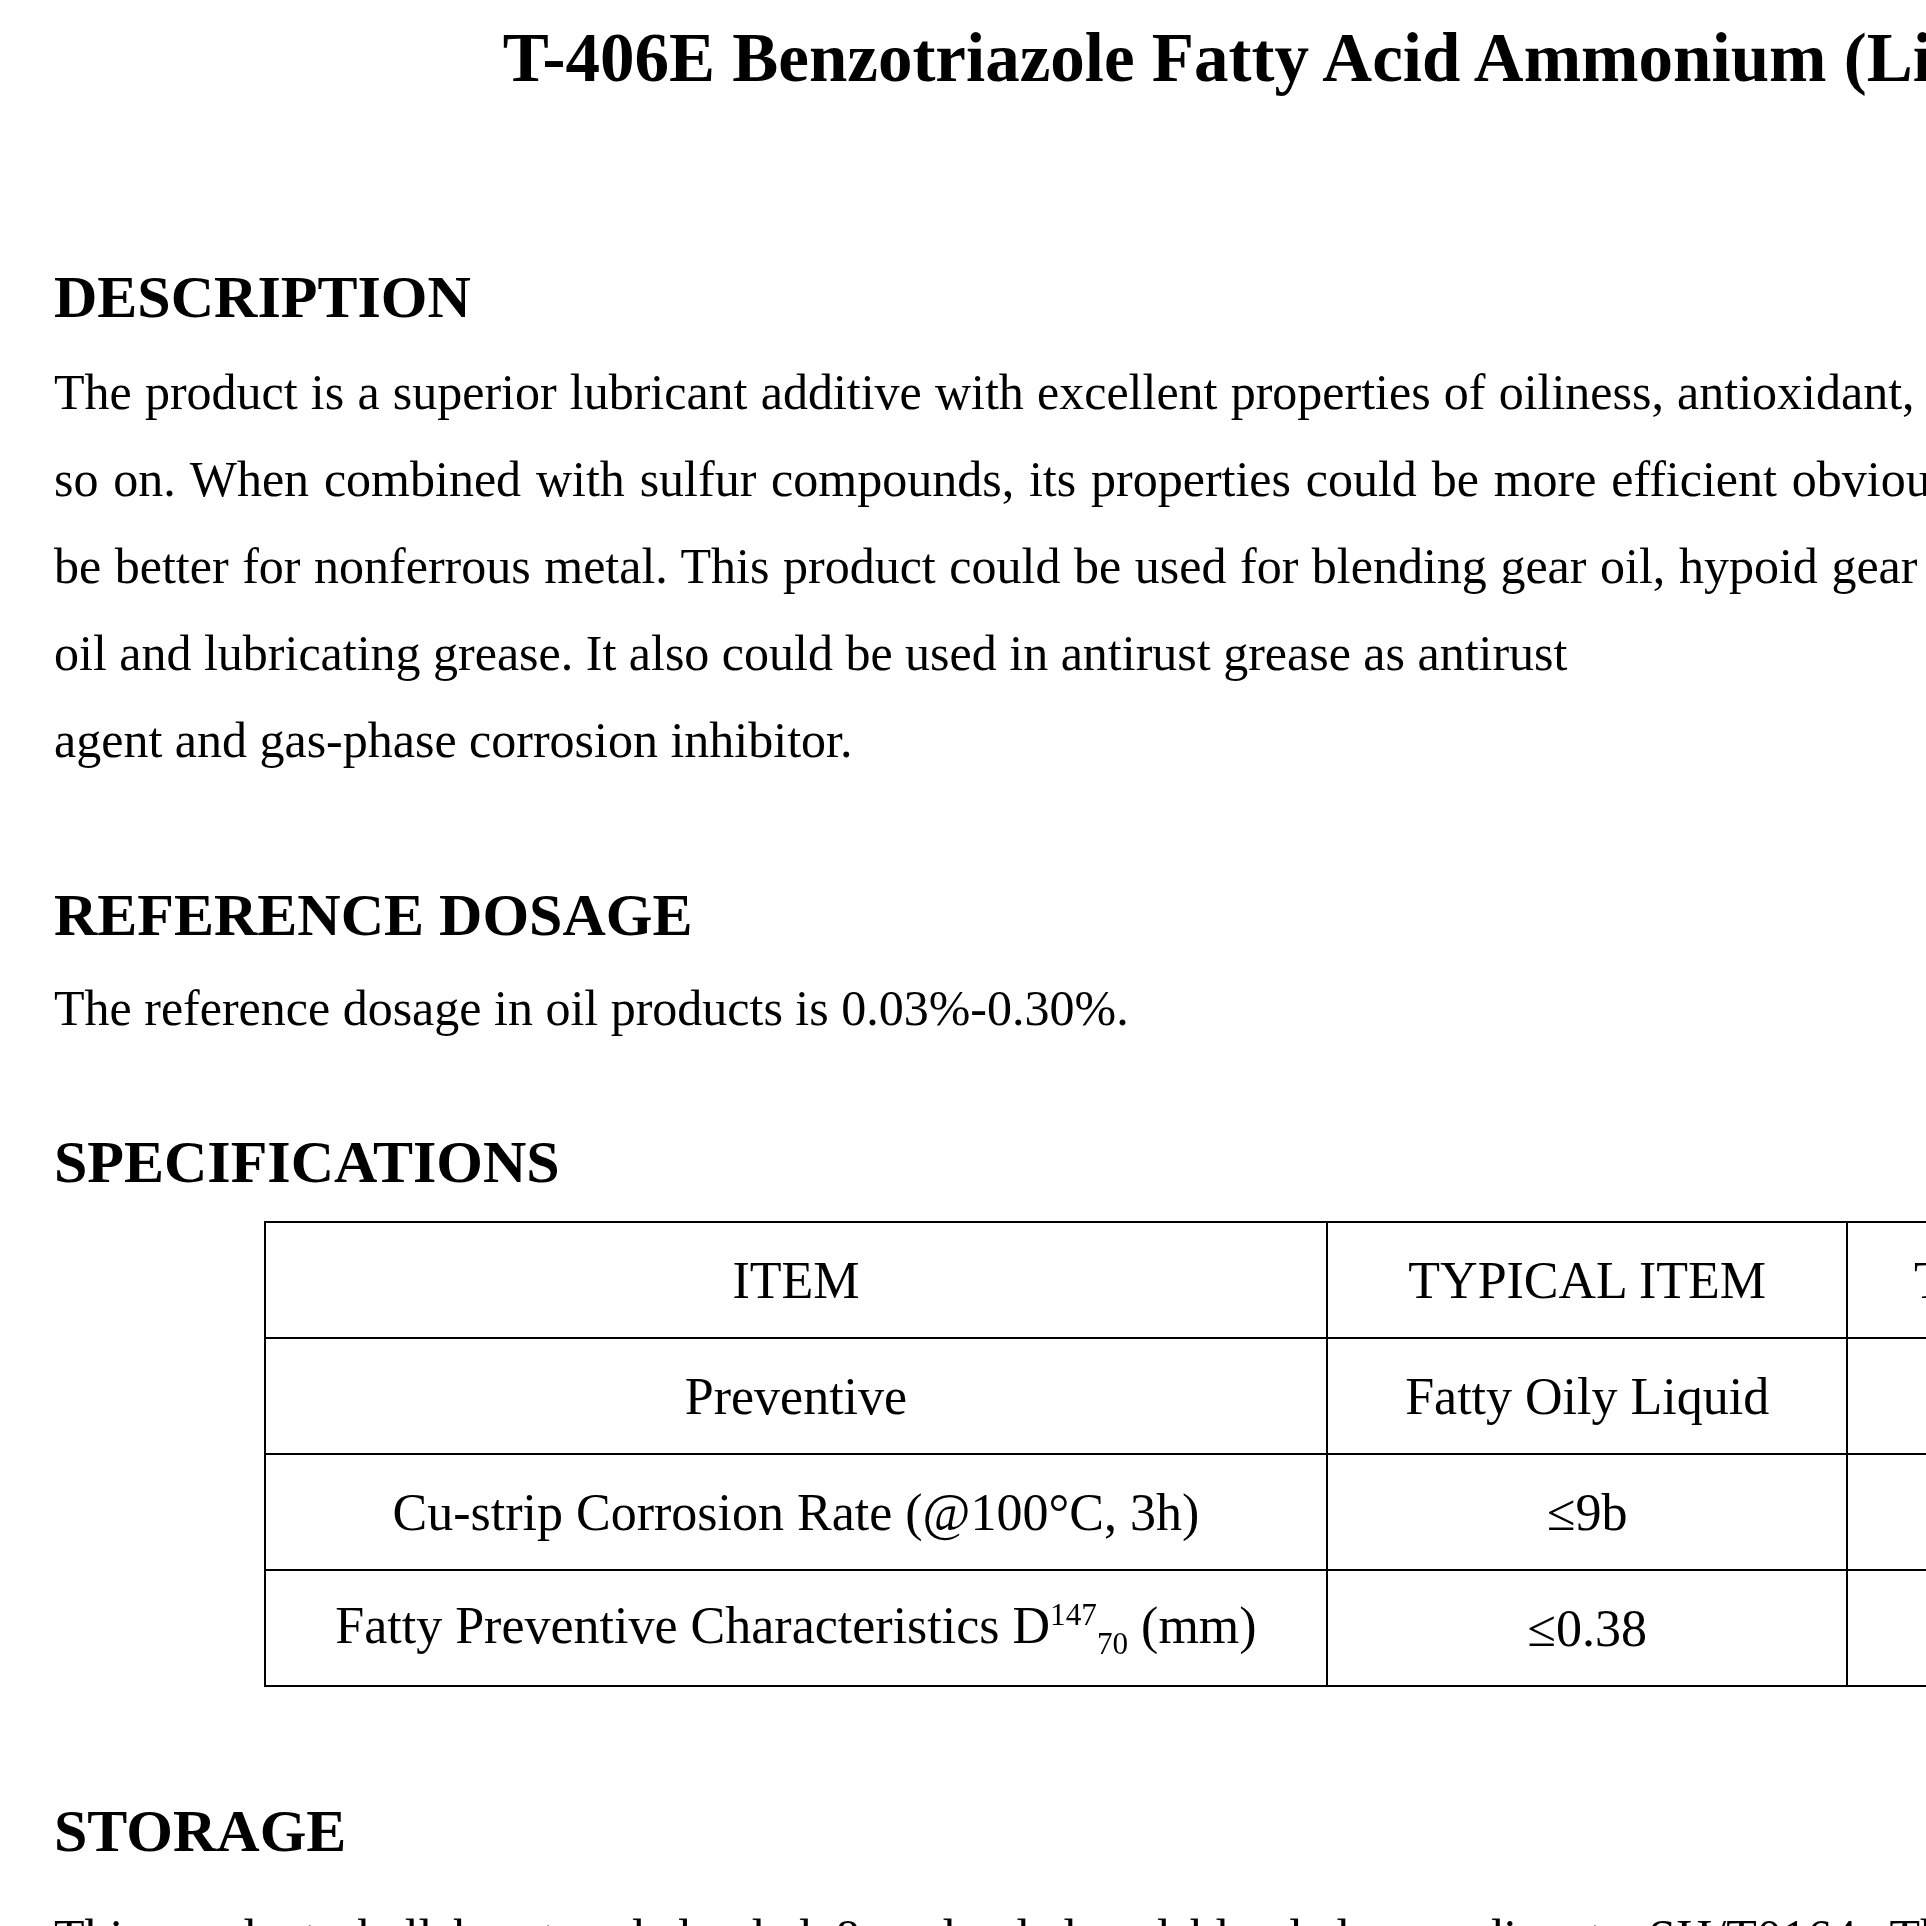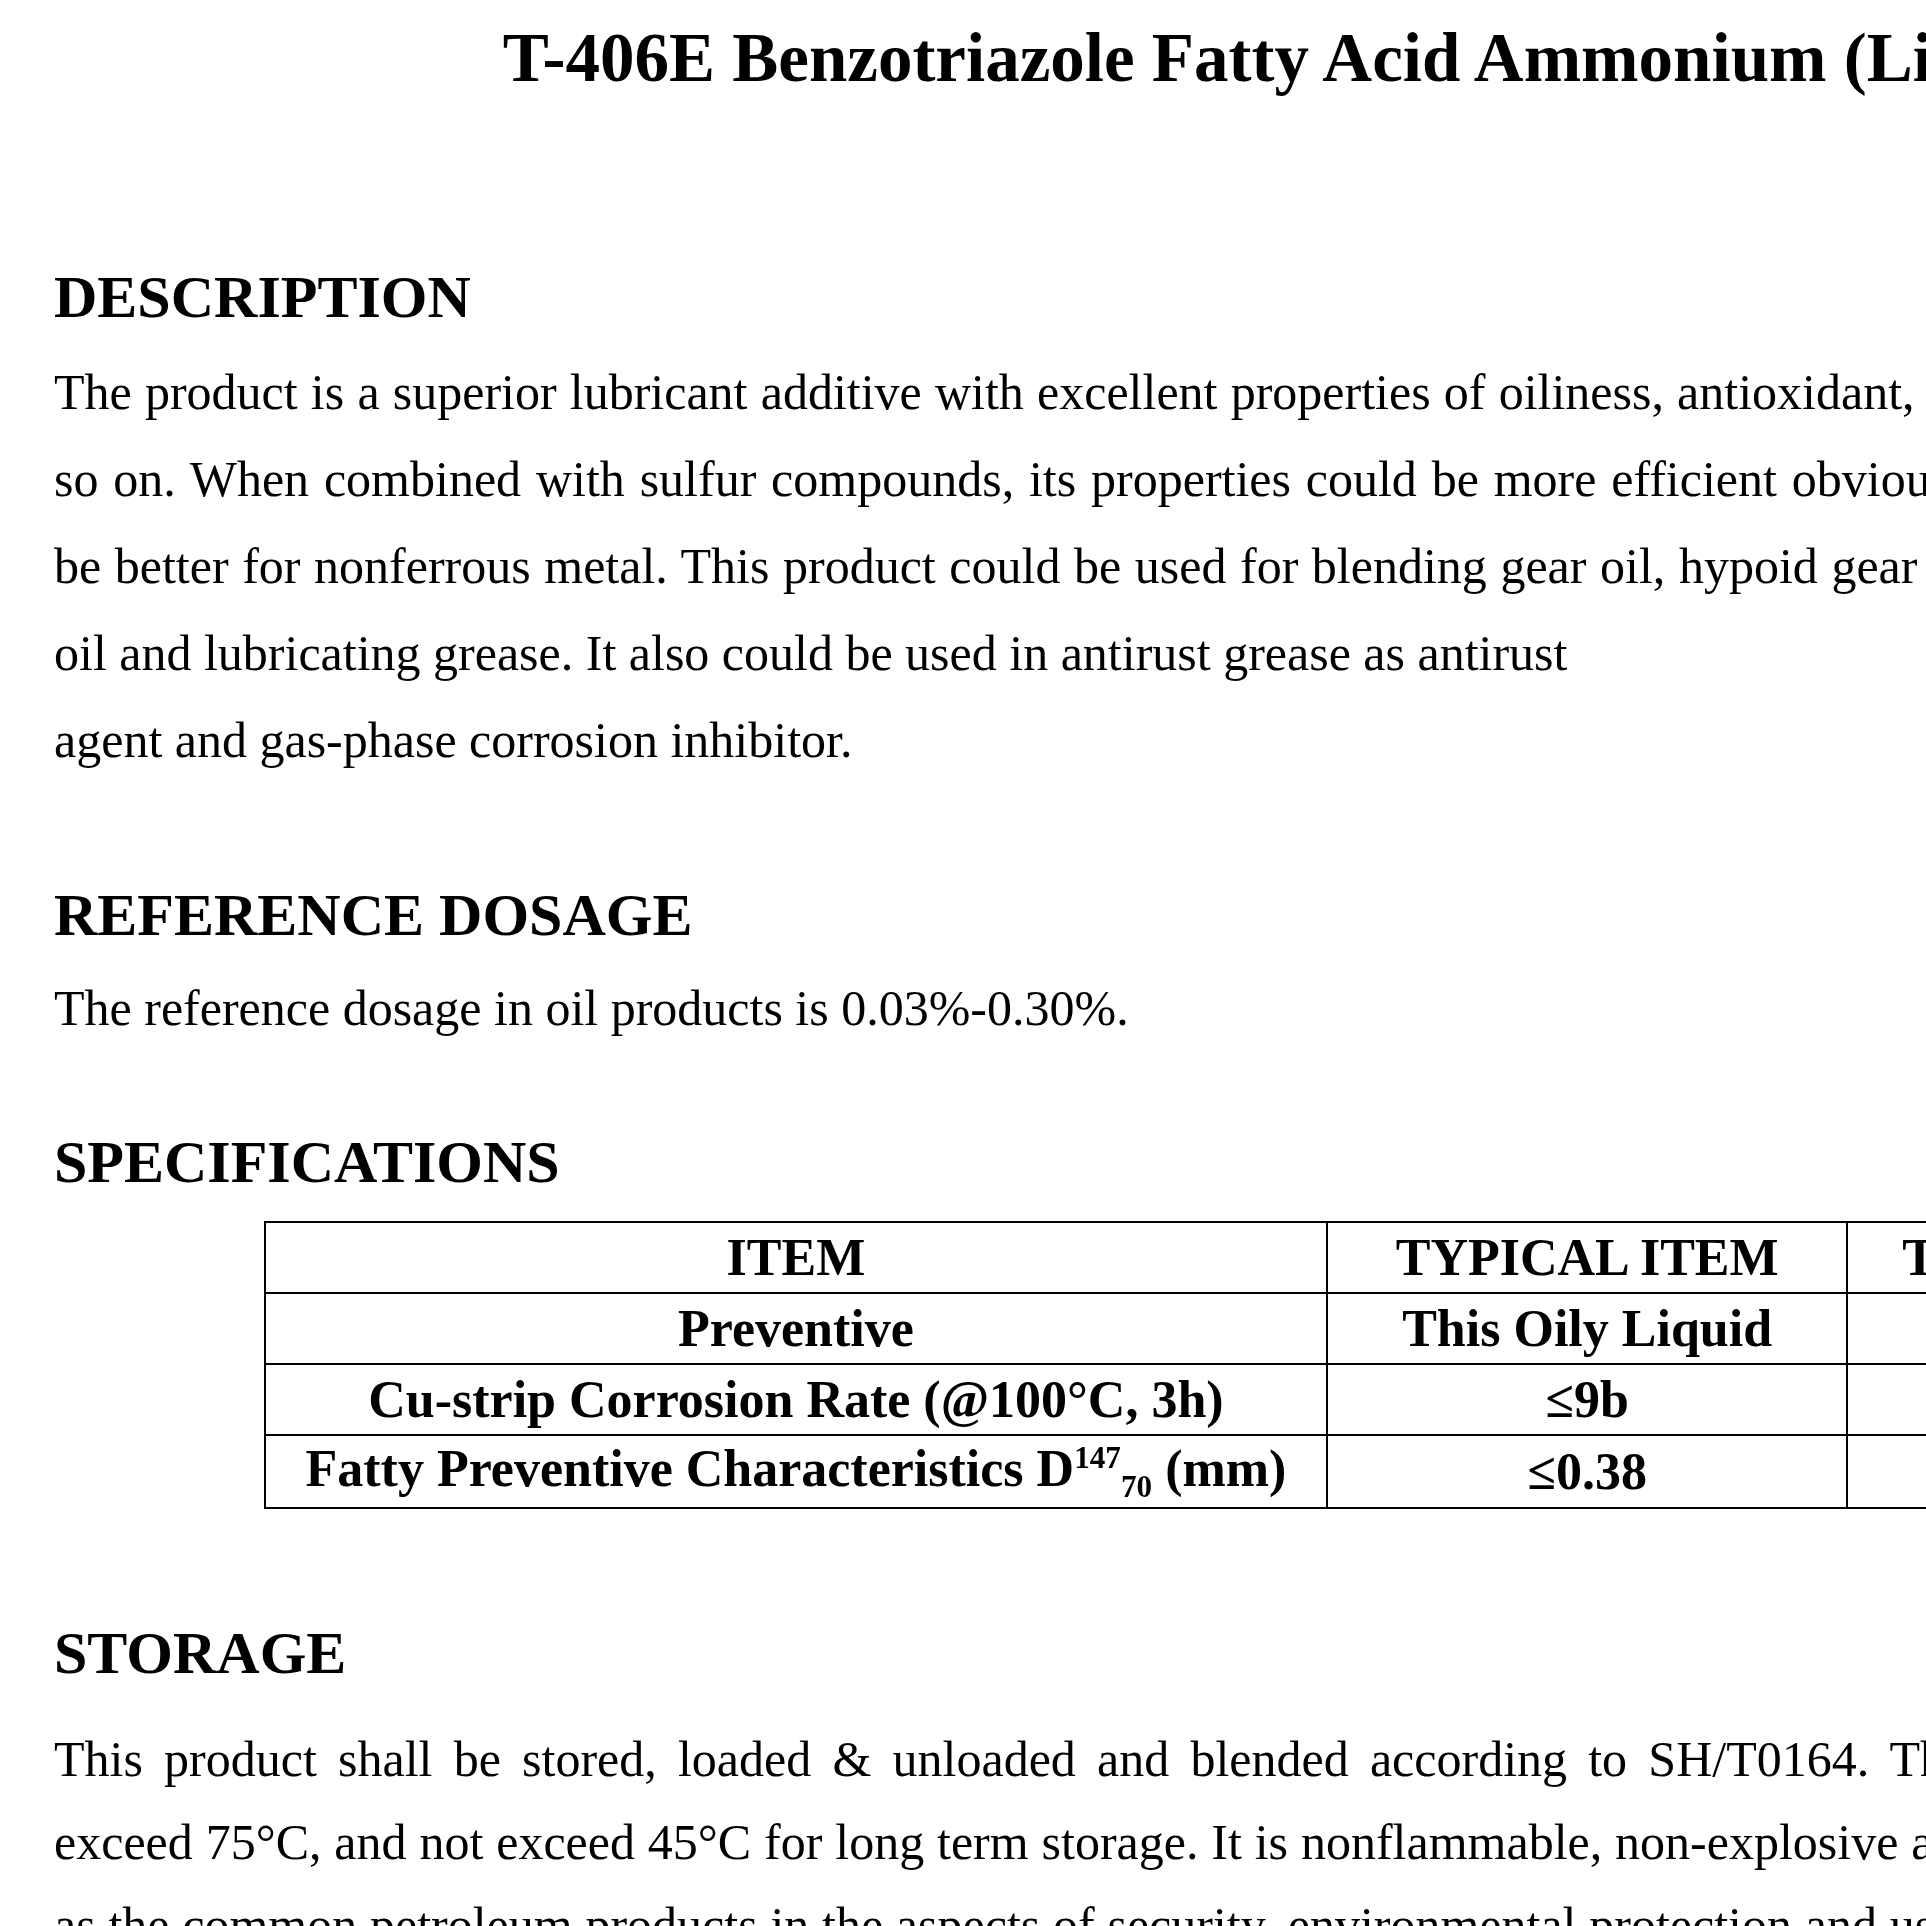--- a/index.html
+++ b/index.html
@@ -44,24 +44,24 @@
   table.spec-table {
     margin: 23px 0 0 210px;
     width: 2076px;
     border-collapse: collapse;
     table-layout: fixed;
     font-size: 52px;
     line-height: 1.25;
   }
   .spec-table th, .spec-table td {
     border: 2.3px solid #000000;
-    height: 71px;
+    height: 116px;
     text-align: center;
     vertical-align: middle;
-    font-weight: bold;
+    font-weight: normal;
     padding: 0 9.2px;
   }
   .col-item   { width: 51.2%; }
   .col-data   { width: 25.1%; }
   .col-method { width: 23.7%; }
   .spec-table sup { font-size: 60%; vertical-align: super; }
   .spec-table sub { font-size: 60%; vertical-align: sub; }
 </style>
 </head>
 <body>
@@ -88,21 +88,21 @@
     <thead>
       <tr>
         <th>ITEM</th>
         <th>TYPICAL ITEM</th>
         <th>TEST METHOD</th>
       </tr>
     </thead>
     <tbody>
       <tr>
         <td>Preventive</td>
-        <td>This Oily Liquid</td>
+        <td>Fatty Oily Liquid</td>
         <td>Visual</td>
       </tr>
       <tr>
         <td>Cu-strip Corrosion Rate (@100°C, 3h)</td>
         <td>≤9b</td>
         <td>GB/T5096</td>
       </tr>
       <tr>
         <td><span>Fatty Preventive Characteristics D</span><sup>147</sup><sub>70</sub><span> (mm)</span></td>
         <td>≤0.38</td>

